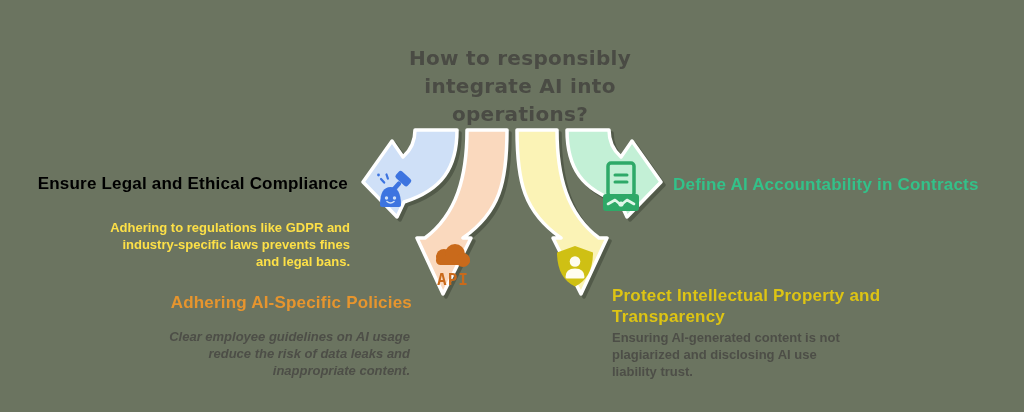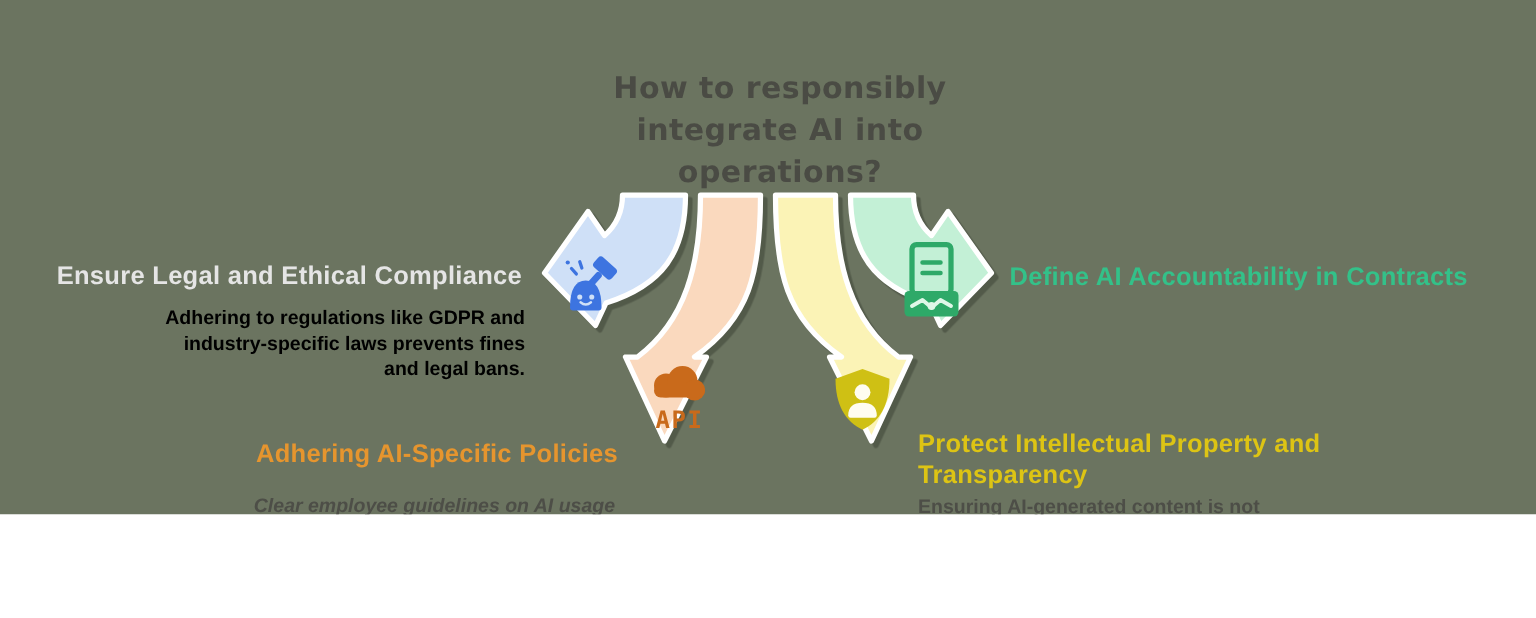--- a/index.html
+++ b/index.html
@@ -1,18 +1,18 @@
 <!DOCTYPE html>
 <html><head>
 <meta charset="utf-8">
 <style>
   html,body{margin:0;padding:0;}
   .canvas{
     position:relative;
-    width:1024px;height:343px;
+    width:1024px;height:412px;
     overflow:hidden;
     background:#6B7460;
     font-family:"Liberation Sans", sans-serif;
   }
   .abs{position:absolute;}
   .title{
     left:395px;top:44px;width:250px;
     text-align:center;
     font-family:"DejaVu Sans", sans-serif;
     font-weight:bold;font-size:20px;line-height:1.4;
@@ -107,22 +107,22 @@
   </svg>
 
   <svg class="abs icon i-contract" width="42" height="58" viewBox="0 0 42 58" style="color: rgb(46, 169, 104);">
     <rect x="8" y="3" width="26" height="33" rx="3" fill="none" stroke="currentColor" stroke-width="3.5"></rect>
     <path d="M15 15 h12 M15 22 h12" stroke="currentColor" stroke-width="3" stroke-linecap="round"></path>
     <rect x="3" y="34" width="36" height="17" rx="3" fill="currentColor"></rect>
     <path d="M8 44 l7 -4 l6 5 l6 -5 l7 4" stroke="#DFF7E8" stroke-width="2.6" fill="none" stroke-linejoin="round" stroke-linecap="round"></path>
     <circle cx="21" cy="44" r="2.6" fill="#DFF7E8"></circle>
   </svg>
 
-  <div class="abs heading h-compliance" style="color: #e5e5e5;">Ensure Legal and Ethical Compliance</div>
-  <div class="abs desc d-compliance" style="color: #000000;">Adhering to regulations like GDPR and industry-specific laws prevents fines and legal bans.</div>
+  <div class="abs heading h-compliance" style="color: #000000;">Ensure Legal and Ethical Compliance</div>
+  <div class="abs desc d-compliance" style="color: #fde047; margin-top: 16px;">Adhering to regulations like GDPR and industry-specific laws prevents fines and legal bans.</div>
 
   <div class="abs heading h-policies" style="color: rgb(230, 149, 46);">Adhering AI-Specific Policies</div>
   <div class="abs desc d-policies" style="color: rgb(77, 78, 71); font-style: italic;">Clear employee guidelines on AI usage reduce the risk of data leaks and inappropriate content.</div>
 
   <div class="abs heading h-contracts" style="color: rgb(51, 193, 137);">Define AI Accountability in Contracts</div>
 
   <div class="abs heading h-ip" style="color: rgb(221, 196, 20);">Protect Intellectual Property and Transparency</div>
   <div class="abs desc d-ip" style="color: rgb(77, 78, 71);">Ensuring AI-generated content is not plagiarized and disclosing AI use liability trust.</div>
 
 </div>

